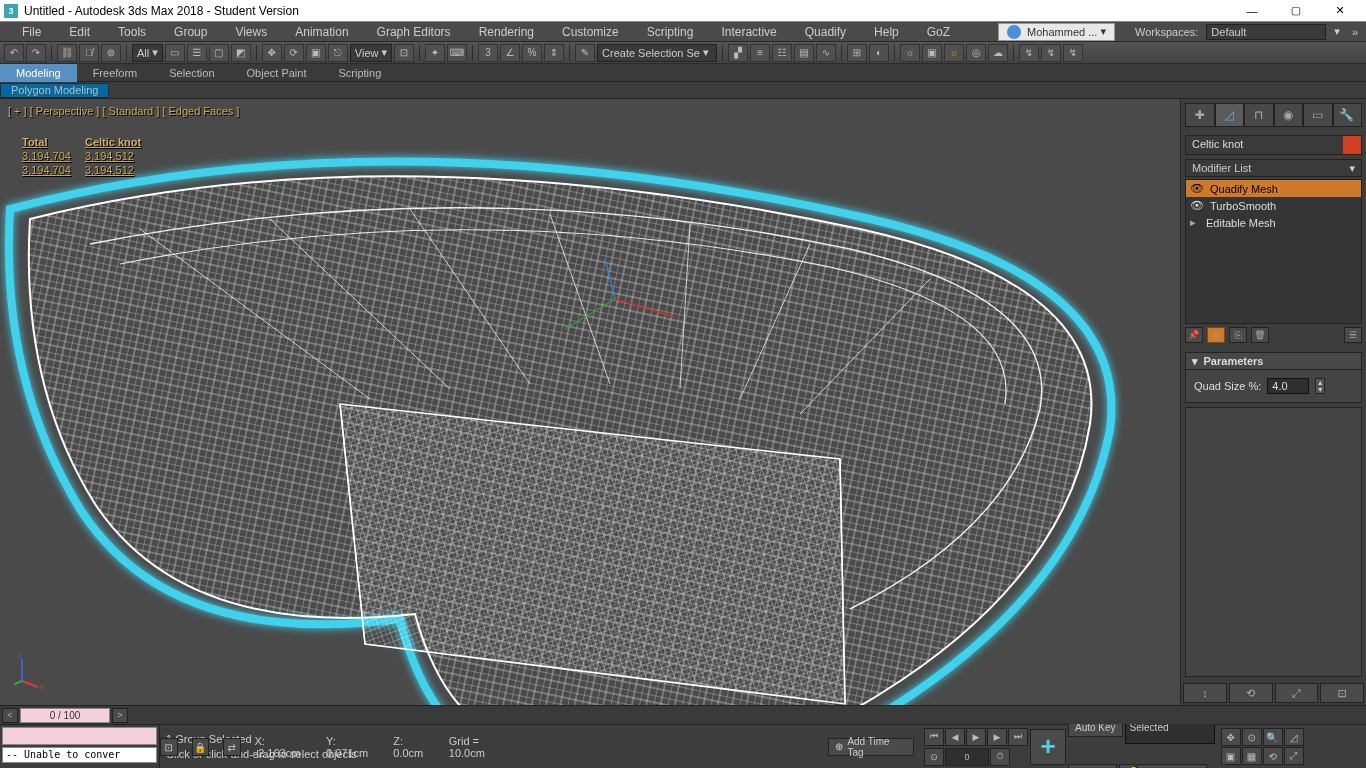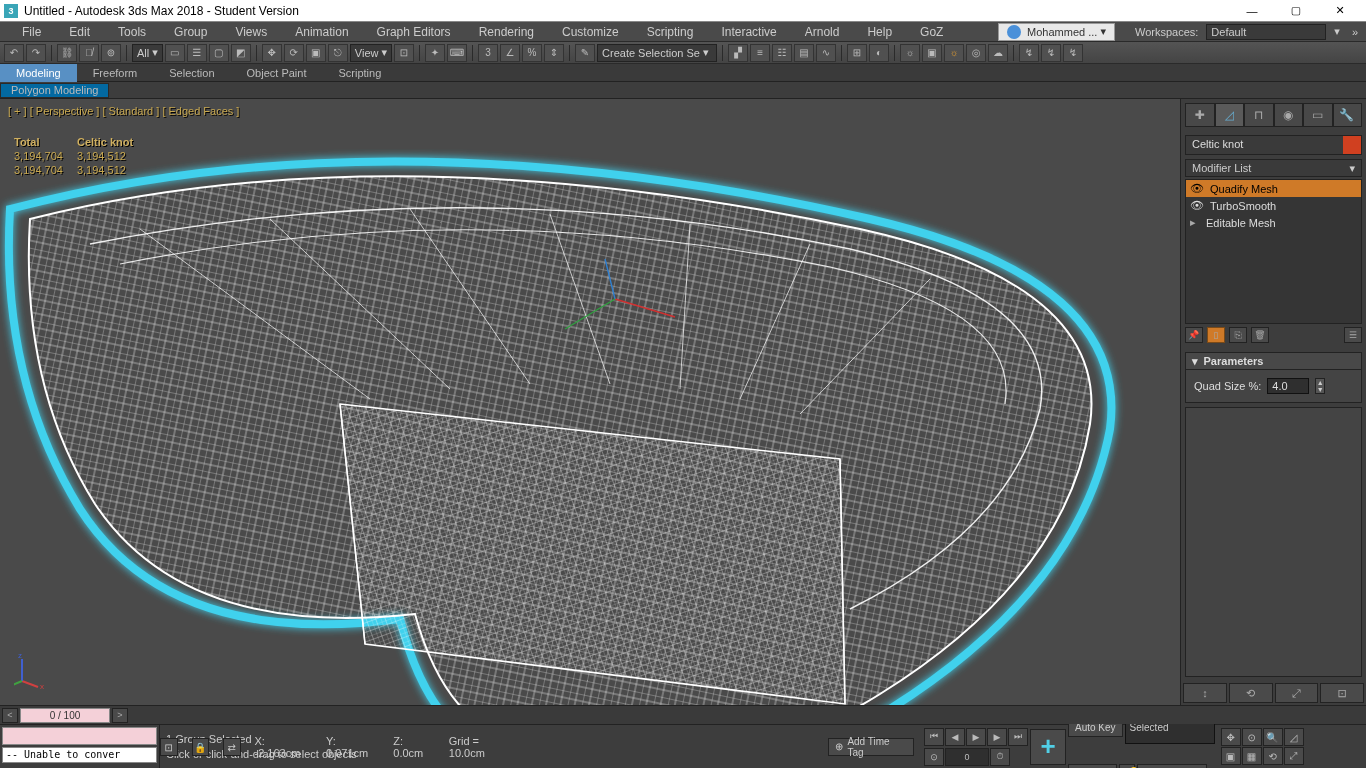--- a/index.html
+++ b/index.html
@@ -30,21 +30,21 @@
 .ribbon { height:18px; background:#3a3a3a; display:flex; align-items:center; border-bottom:1px solid #222;}
 .ribbon .tab { padding:0 16px; height:18px; display:flex; align-items:center; font-size:11px; color:#bbb; }
 .ribbon .tab.active { background:#5890c4; color:#fff; }
 .ribbon2{height:17px;background:#3d3d3d;display:flex;align-items:center;border-bottom:1px solid #222;}
 .ribbon2 .subtab{padding:0 10px;font-size:11px;color:#bbb;background:#0369a1;height:15px;display:flex;align-items:center;border:1px solid #2a2a2a;}
 
 
 .main { display:flex; height:calc(768px - 22px - 20px - 22px - 18px - 17px - 19px - 44px); }
 .viewport { flex:1; background:#4a4a4a; position:relative; overflow:hidden; }
 .viewport .vp-label{position:absolute;top:6px;left:8px;color:#c8a850;font-size:11px;text-shadow:1px 1px 0 #000;}
-.viewport .stats{position:absolute;top:36px;left:0;color:#c8a850;font-size:11px;line-height:14px;text-shadow:1px 1px 0 #000;}
+.viewport .stats{position:absolute;top:36px;left:8px;color:#c8a850;font-size:11px;line-height:14px;text-shadow:1px 1px 0 #000;text-decoration:underline;}
 .viewport .stats .hdr{color:#d0b060;font-weight:bold;}
 .viewport .axis{position:absolute;bottom:16px;left:14px;width:40px;height:40px;}
 
 
 .rpanel { width:186px; background:#3d3d3d; border-left:1px solid #222; display:flex; flex-direction:column; }
 .rpanel .tabs{height:32px;display:flex;padding:4px 4px 0;gap:0;}
 .rpanel .tabs .rt{flex:1;height:24px;background:#484848;border:1px solid #222;display:flex;align-items:center;justify-content:center;font-size:12px;color:#aaa;}
 .rpanel .tabs .rt.active{background:#5a5a5a;}
 .rpanel .objname{height:20px;background:#3a3a3a;border:1px solid #222;margin:4px;display:flex;}
 .rpanel .objname span{flex:1;color:#ddd;font-size:11px;padding:2px 6px;}
@@ -112,21 +112,21 @@
   <div class="menu-item">Edit</div>
   <div class="menu-item">Tools</div>
   <div class="menu-item">Group</div>
   <div class="menu-item">Views</div>
   <div class="menu-item">Animation</div>
   <div class="menu-item">Graph Editors</div>
   <div class="menu-item">Rendering</div>
   <div class="menu-item">Customize</div>
   <div class="menu-item">Scripting</div>
   <div class="menu-item">Interactive</div>
-  <div class="menu-item">Arnold</div>
+  <div class="menu-item">Quadify</div>
   <div class="menu-item">Help</div>
   <div class="menu-item">GoZ</div>
   <div class="spacer"></div>
   <div class="signin"><span class="signin-icon"></span><span>Mohammed ...</span>&nbsp;▾</div>
   <div class="workspaces">
     <span>Workspaces:</span>
     <input value="Default" style="">
     <span>▾</span>
     <span style="margin-left:4px">»</span>
   </div>

